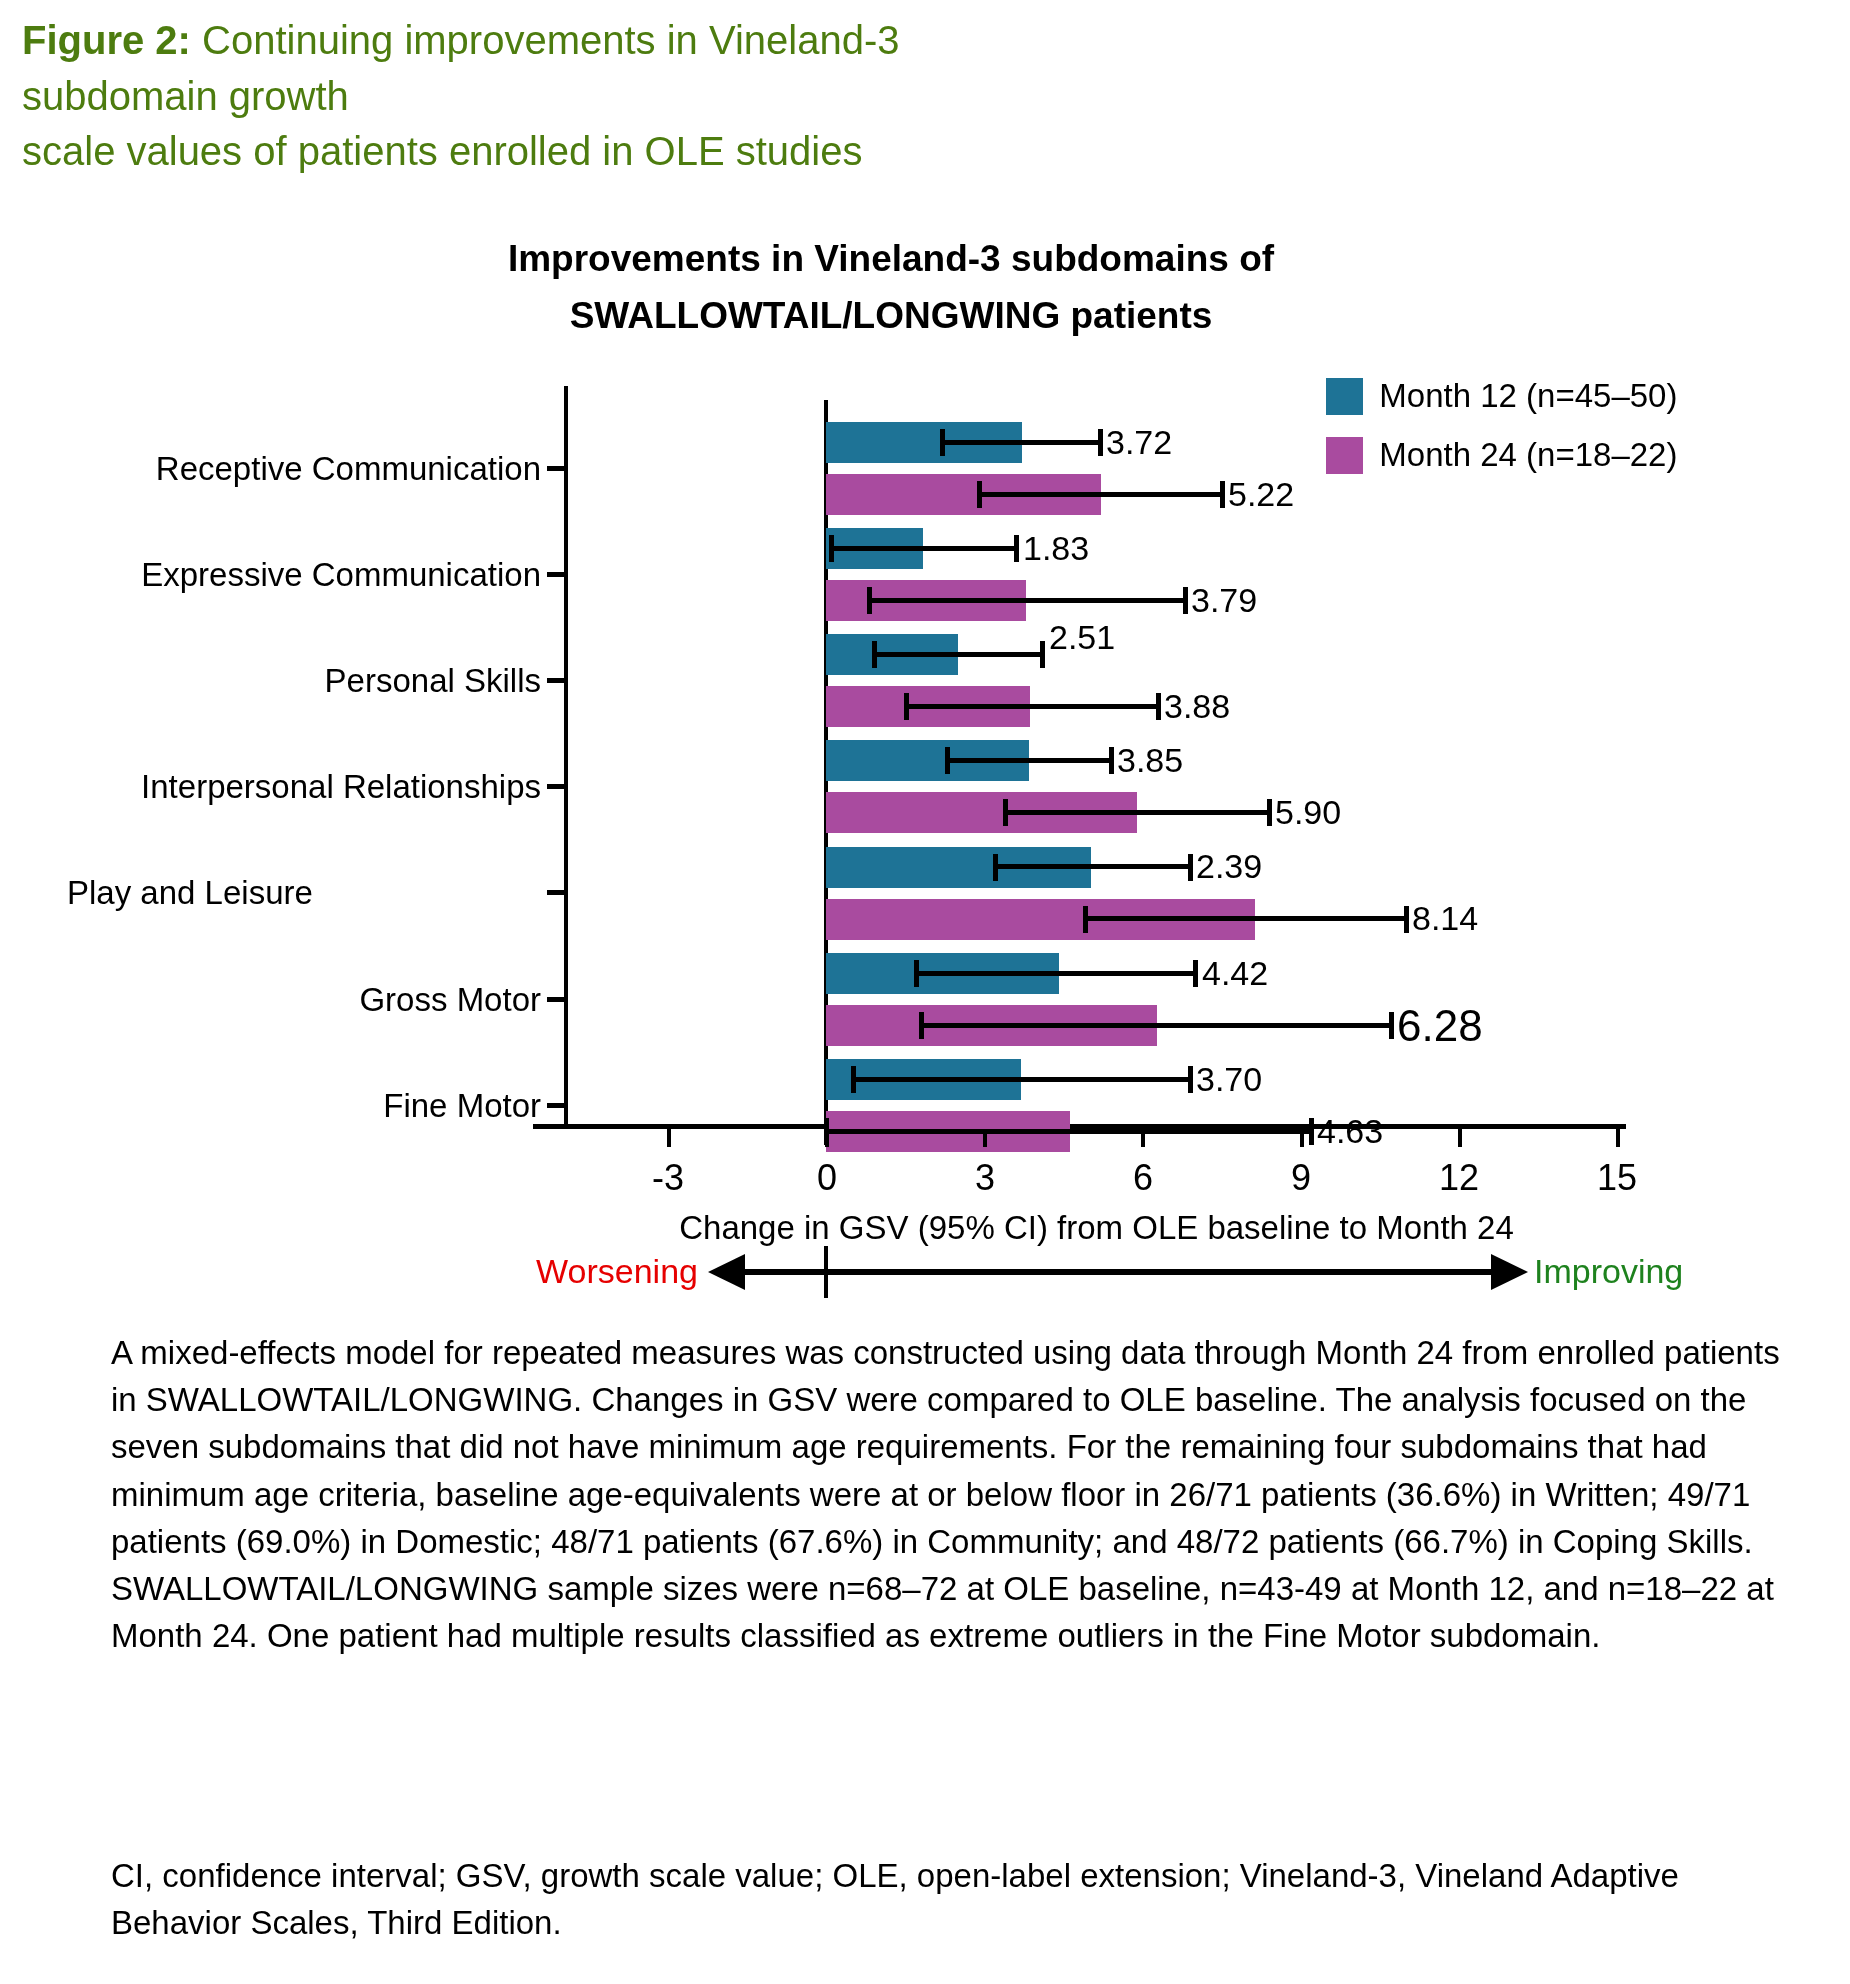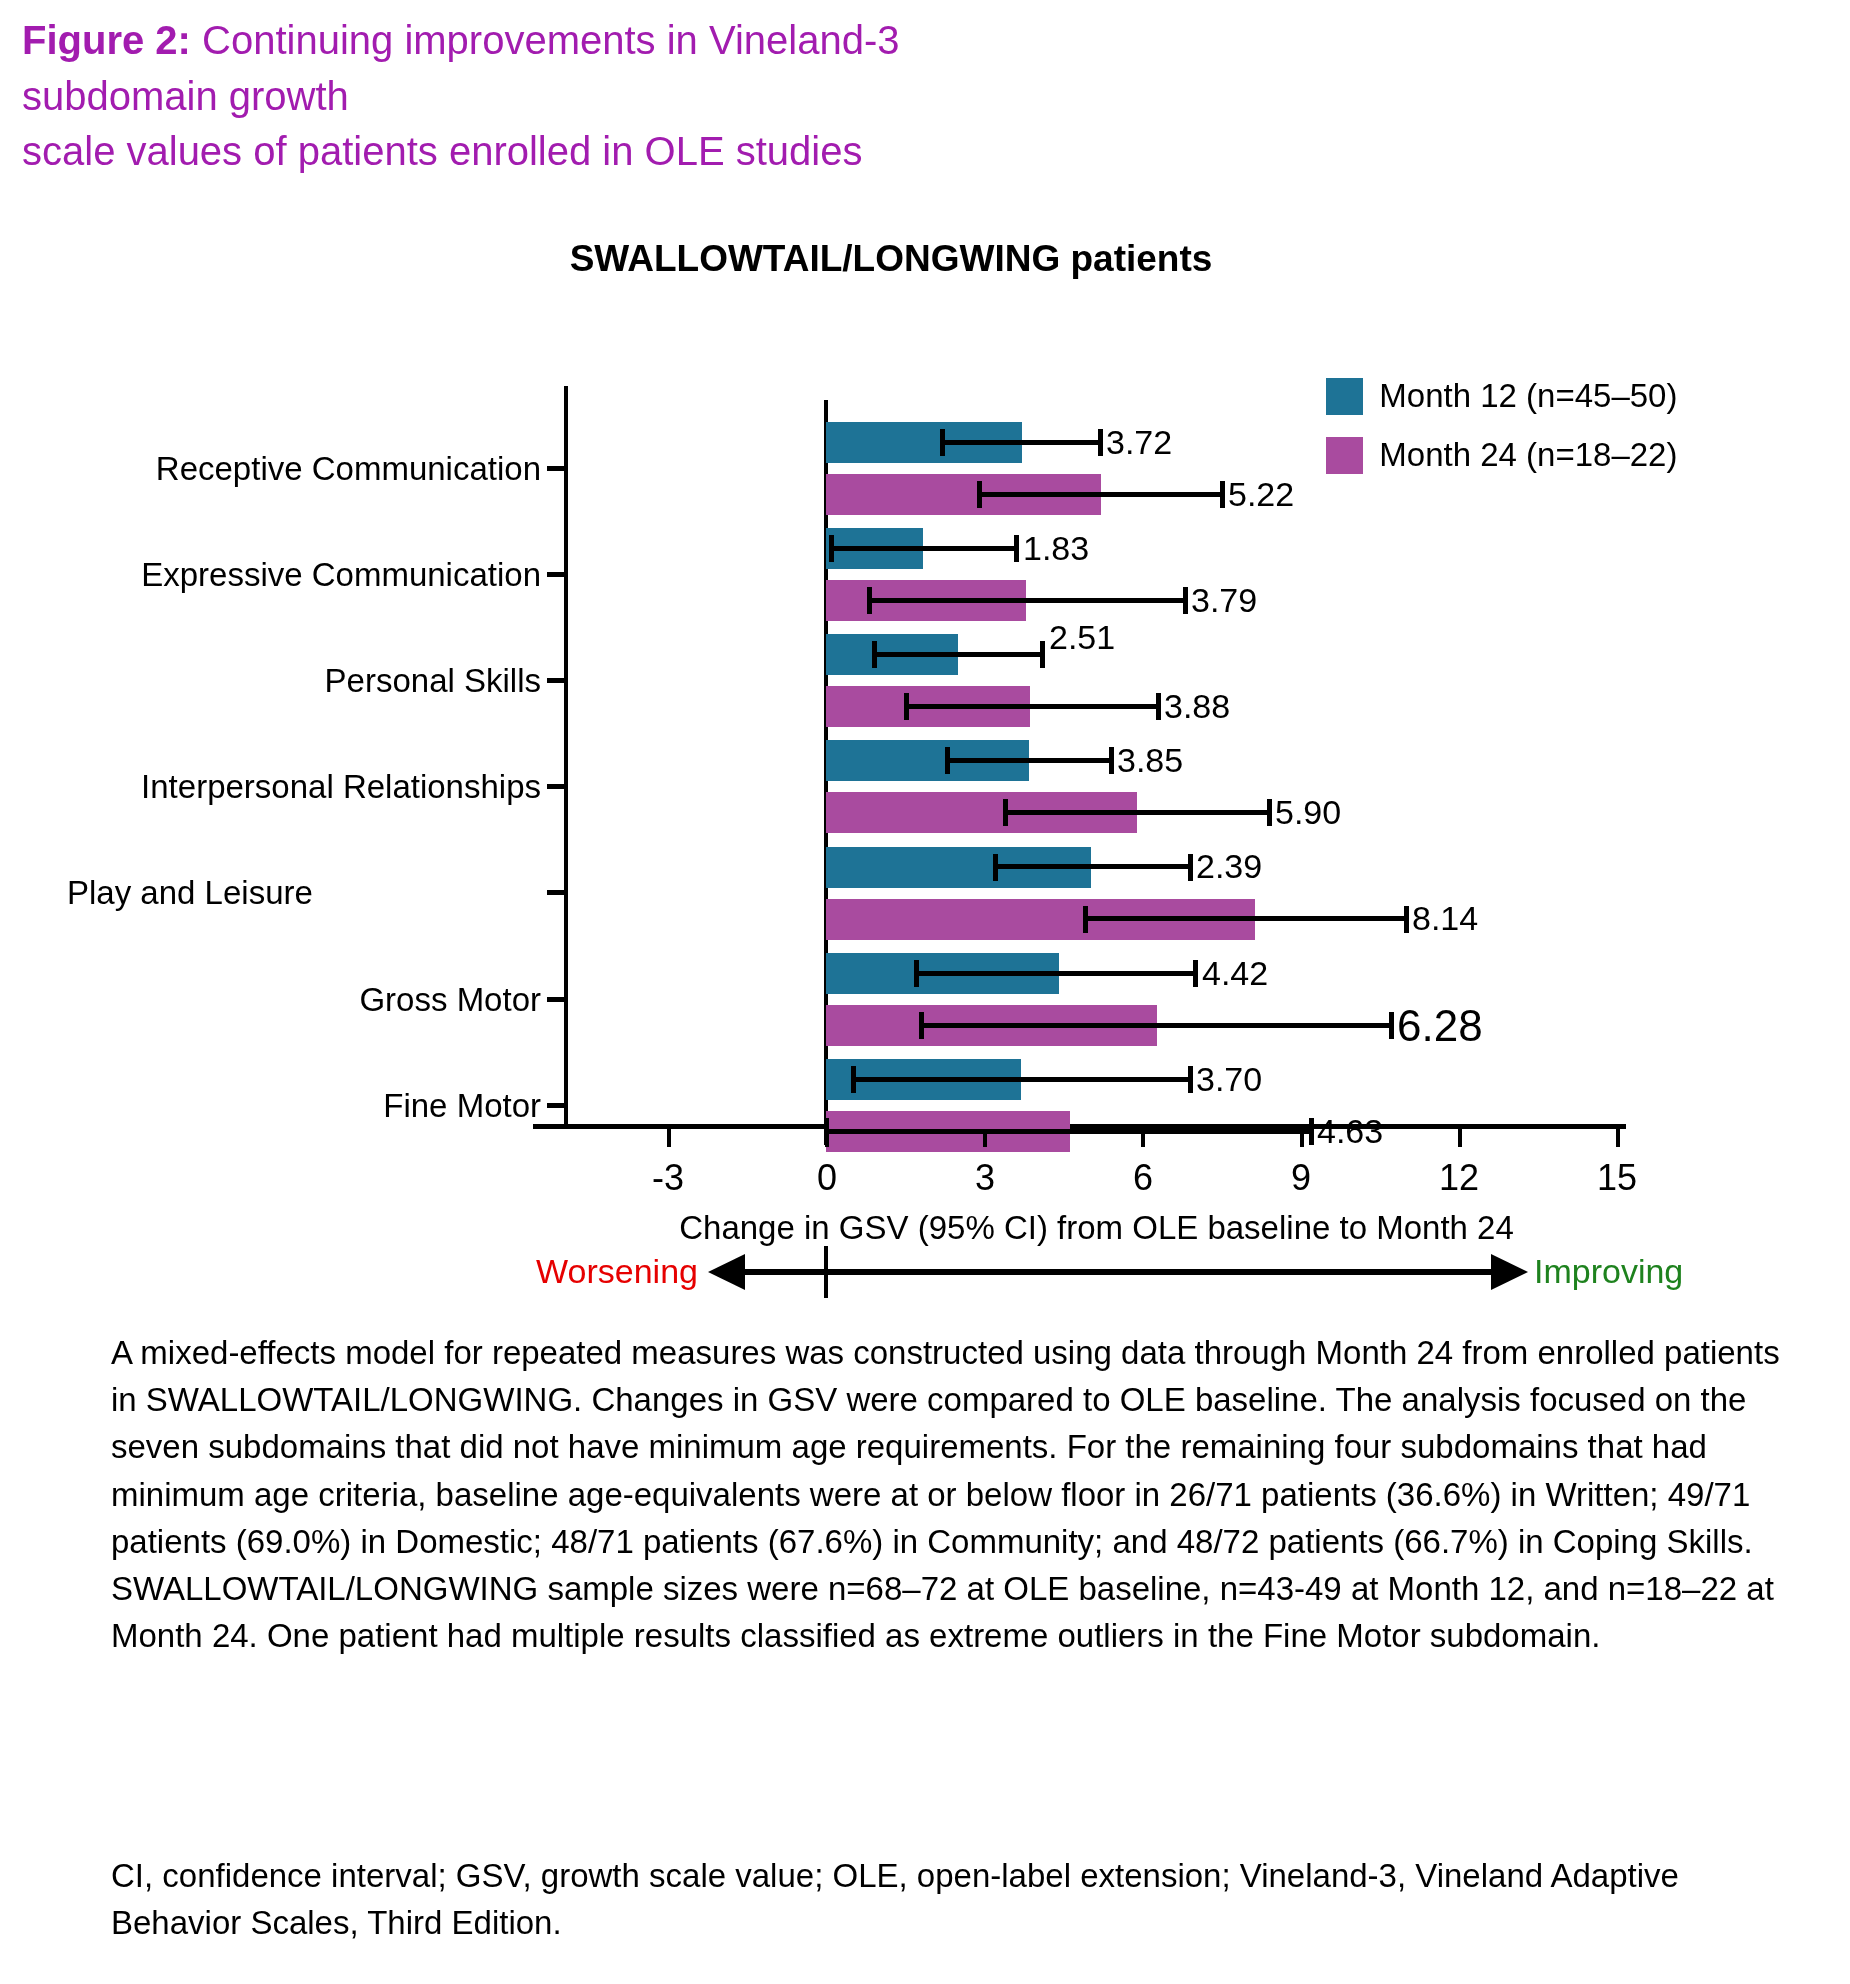--- a/index.html
+++ b/index.html
@@ -1,18 +1,18 @@
 <!DOCTYPE html>
 <html style="font-size:12px"><head>
 <meta charset="utf-8">
 <style>
   html,body{margin:0;padding:0;background:#ffffff;}
   body{font-family:"Liberation Sans",sans-serif;color:#000;}
   .page{position:relative;width:1851px;height:1985px;background:#fff;overflow:hidden;}
-  .fig-title{position:absolute;left:22px;top:13.4px;width:1084px;font-size:40px;line-height:1.38;color:#a21caf;}
+  .fig-title{position:absolute;left:22px;top:13.4px;width:1084px;font-size:40px;line-height:1.38;color:#4d7c0f;}
   .fig-title .bold{font-weight:bold;}
   .chart-title{position:absolute;left:371px;top:230px;width:1040px;text-align:center;font-size:37px;font-weight:bold;line-height:1.55;}
   #chart{position:absolute;left:0;top:0;width:1793px;height:1337px;}
   .xlabel{position:absolute;left:567px;top:1209px;width:1059px;text-align:center;font-size:33px;}
   .arrow-line{position:absolute;left:744px;top:1269px;width:749px;height:6px;background:#000;}
   .arrow-head-left{position:absolute;left:708px;top:1254px;width:0;height:0;border-top:18px solid transparent;border-bottom:18px solid transparent;border-right:37px solid #000;}
   .arrow-head-right{position:absolute;left:1491px;top:1254px;width:0;height:0;border-top:18px solid transparent;border-bottom:18px solid transparent;border-left:37px solid #000;}
   .zero-tick{position:absolute;left:824px;top:1246px;width:3.7px;height:52px;background:#000;}
   .worsening{position:absolute;left:475px;top:1252px;width:223px;text-align:right;font-size:34px;}
   .improving{position:absolute;left:1534px;top:1252px;width:267px;text-align:left;font-size:34px;}
@@ -28,20 +28,21 @@
 <body>
 
 <div class="page">
 
   <div class="fig-title">
     <div><span class="bold">Figure 2:</span> <span>Continuing improvements in Vineland-3 subdomain growth</span></div>
     <div>scale values of patients enrolled in OLE studies</div>
   </div>
 
   <div class="chart-title">
+    <div>Improvements in Vineland-3 subdomains of</div>
     <div>SWALLOWTAIL/LONGWING patients</div>
   </div>
 
   <div id="chart">
       <div style="position: absolute; left: 564px; top: 386px; width: 3.7px; height: 738px; background: rgb(0, 0, 0);"></div>
       <div style="position: absolute; left: 533px; top: 1124px; width: 1093px; height: 5.2px; background: rgb(0, 0, 0);"></div>
       <div style="position: absolute; left: 824px; top: 400px; width: 3.7px; height: 725px; background: rgb(0, 0, 0);"></div>
       <div style="position: absolute; left: 547px; top: 466px; width: 19.3px; height: 4.5px; background: rgb(0, 0, 0);"></div>
       <div style="position: absolute; left: 67px; top: 446px; width: 474px; height: 45px; line-height: 45px; text-align: right; font-size: 33px; white-space: nowrap;">Receptive Communication</div>
       <div style="position: absolute; left: 547px; top: 572px; width: 19.3px; height: 4.5px; background: rgb(0, 0, 0);"></div>

